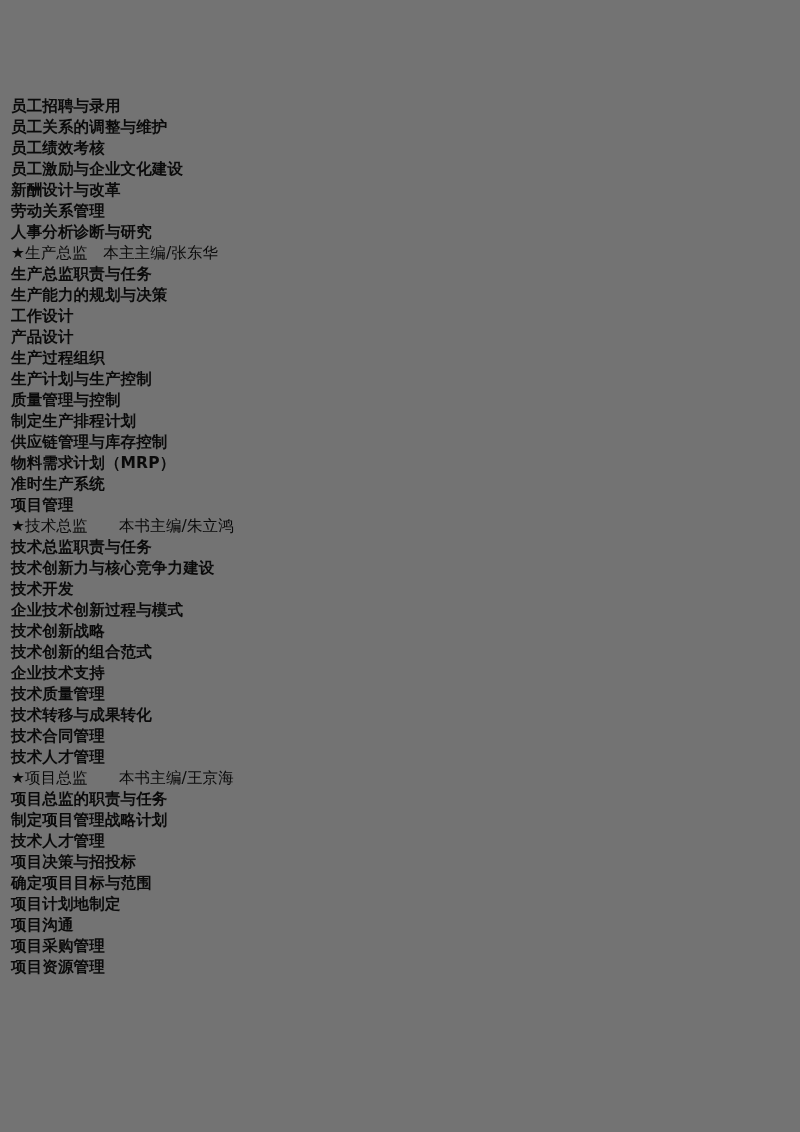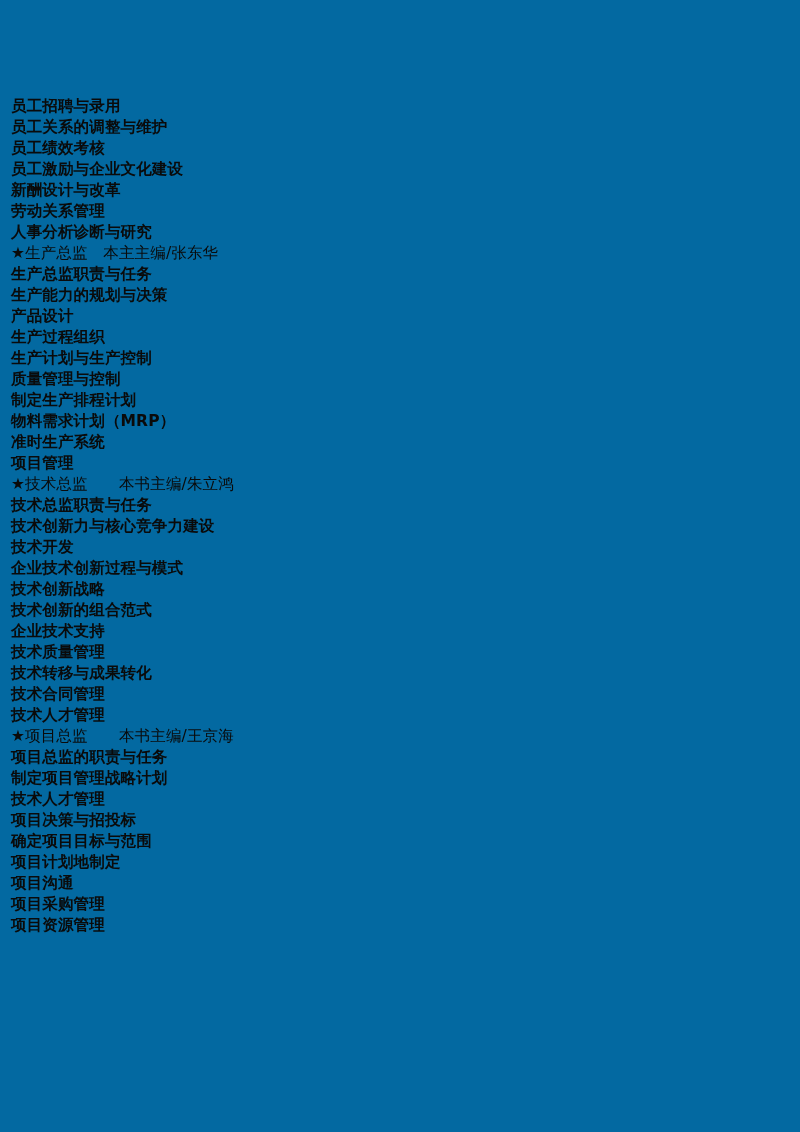--- a/index.html
+++ b/index.html
@@ -35,37 +35,39 @@
     font-family: "DejaVu Sans", "Liberation Sans", sans-serif;
     -webkit-font-smoothing: none;
   }
   .toc-line.is-heading {
     font-weight: normal;
   }
 </style>
 </head>
 <body>
 
-<div class="page" style="background: #0369a1;">
+<div class="page" style="background: #737373;">
   <div class="doc-body" style="color: rgb(10, 10, 10);">
       <div class="toc-line">员工招聘与录用</div>
       <div class="toc-line">员工关系的调整与维护</div>
       <div class="toc-line">员工绩效考核</div>
       <div class="toc-line">员工激励与企业文化建设</div>
       <div class="toc-line">新酬设计与改革</div>
       <div class="toc-line">劳动关系管理</div>
       <div class="toc-line">人事分析诊断与研究</div>
       <div class="toc-line is-heading">★生产总监　本主主编/张东华</div>
       <div class="toc-line">生产总监职责与任务</div>
       <div class="toc-line">生产能力的规划与决策</div>
+      <div class="toc-line">工作设计</div>
       <div class="toc-line">产品设计</div>
       <div class="toc-line">生产过程组织</div>
       <div class="toc-line">生产计划与生产控制</div>
       <div class="toc-line">质量管理与控制</div>
       <div class="toc-line">制定生产排程计划</div>
+      <div class="toc-line">供应链管理与库存控制</div>
       <div class="toc-line">物料需求计划（MRP）</div>
       <div class="toc-line">准时生产系统</div>
       <div class="toc-line">项目管理</div>
       <div class="toc-line is-heading">★技术总监　　本书主编/朱立鸿</div>
       <div class="toc-line">技术总监职责与任务</div>
       <div class="toc-line">技术创新力与核心竞争力建设</div>
       <div class="toc-line">技术开发</div>
       <div class="toc-line">企业技术创新过程与模式</div>
       <div class="toc-line">技术创新战略</div>
       <div class="toc-line">技术创新的组合范式</div>

